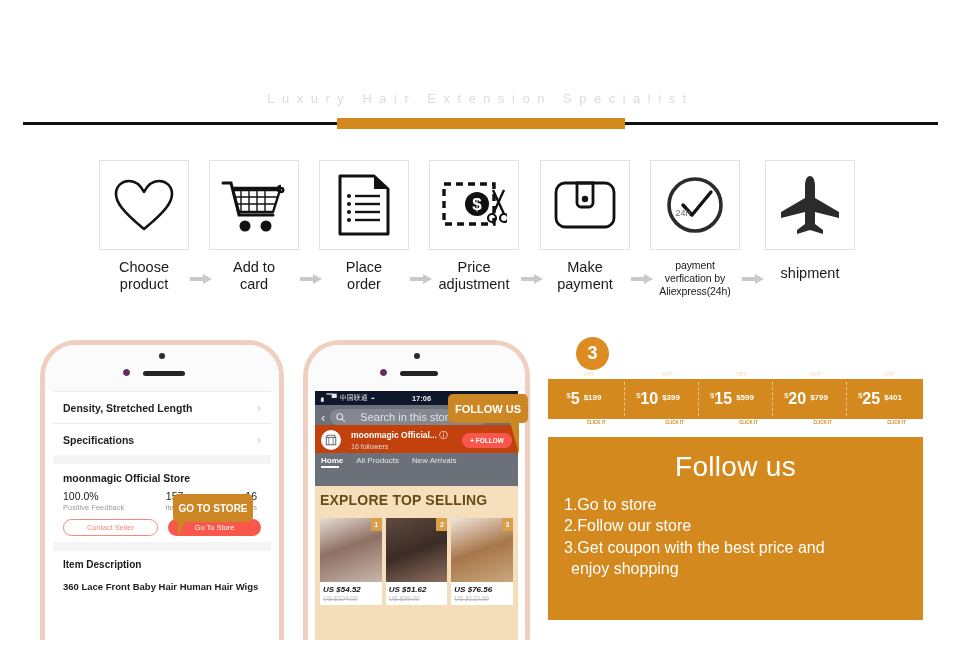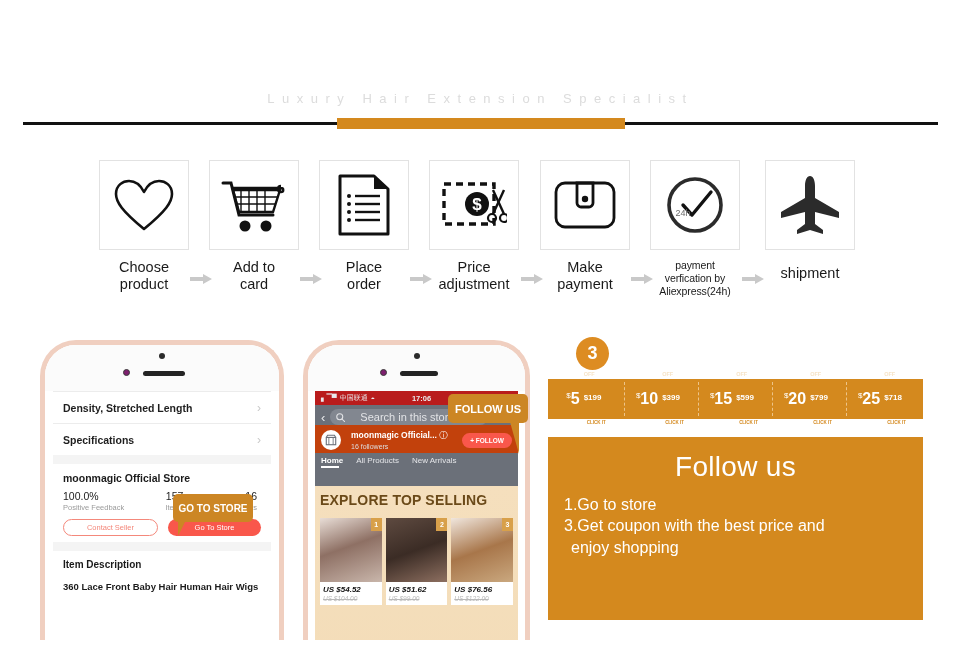--- a/index.html
+++ b/index.html
@@ -145,21 +145,21 @@
     left: 502px; top: 422px;
     border-left: 8px solid transparent;
     border-right: 9px solid #cc8624;
     border-bottom: 32px solid transparent;
   }
 
   
   #phone-right { left: 303px; top: 0; width: 227px; height: 300px; }
   .pr-screen { position: absolute; left: 7px; right: 7px; top: 46px; bottom: 0; background: #fff; }
   .pr-status {
-    height: 14px; background: #b91c1c; display: flex; align-items: center;
+    height: 14px; background: #0f172a; display: flex; align-items: center;
     padding: 0 6px; color: #e9eaec; font-size: 7px; justify-content: space-between;
   }
   .pr-status .l { display: flex; align-items: center; gap: 3px; }
   .pr-status .time { font-size: 7.5px; font-weight: bold; margin-right: 44px; }
   .pr-nav { background: #6b7079; padding: 4px 6px 0; display: flex; align-items: center; gap: 5px; }
   .pr-back { color: #e6e7e9; font-size: 13px; line-height: 1; }
   .pr-search {
     flex: 1; height: 16px; background: #828790; border-radius: 9px;
     display: flex; align-items: center; padding: 0 6px; gap: 15px;
     color: #e2e3e6; font-size: 11px;
@@ -574,26 +574,27 @@
     <div class="right">
       <div class="off">OFF</div>
       <div class="thr">$799</div>
       <div class="clickit">CLICK IT</div>
     </div>
   </div>
   <div class="coupon">
     <div class="amt"><sup>$</sup><span>25</span></div>
     <div class="right">
       <div class="off">OFF</div>
-      <div class="thr">$718</div>
+      <div class="thr">$401</div>
       <div class="clickit">CLICK IT</div>
     </div>
   </div>
 </div>
 
 <div id="follow-panel">
   <div id="follow-title">Follow us</div>
   <div class="follow-line">1.Go to store</div>
+  <div class="follow-line">2.Follow our store</div>
   <div class="follow-line">
     <span>3.Get coupon with the best price and</span>
     <span class="ind"> enjoy shopping</span>
   </div>
 </div>
 
 </body></html>

